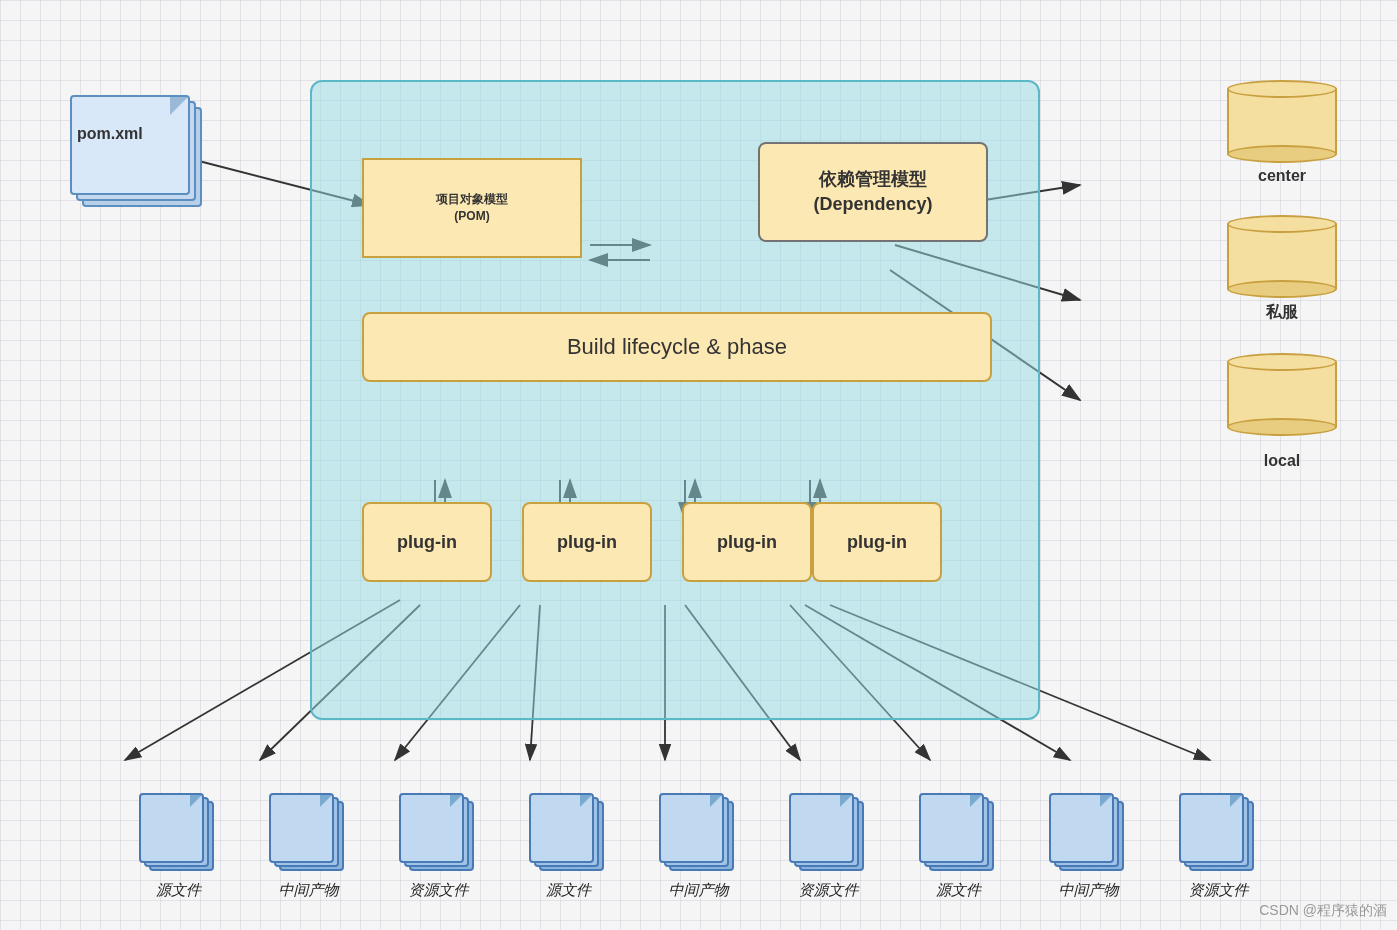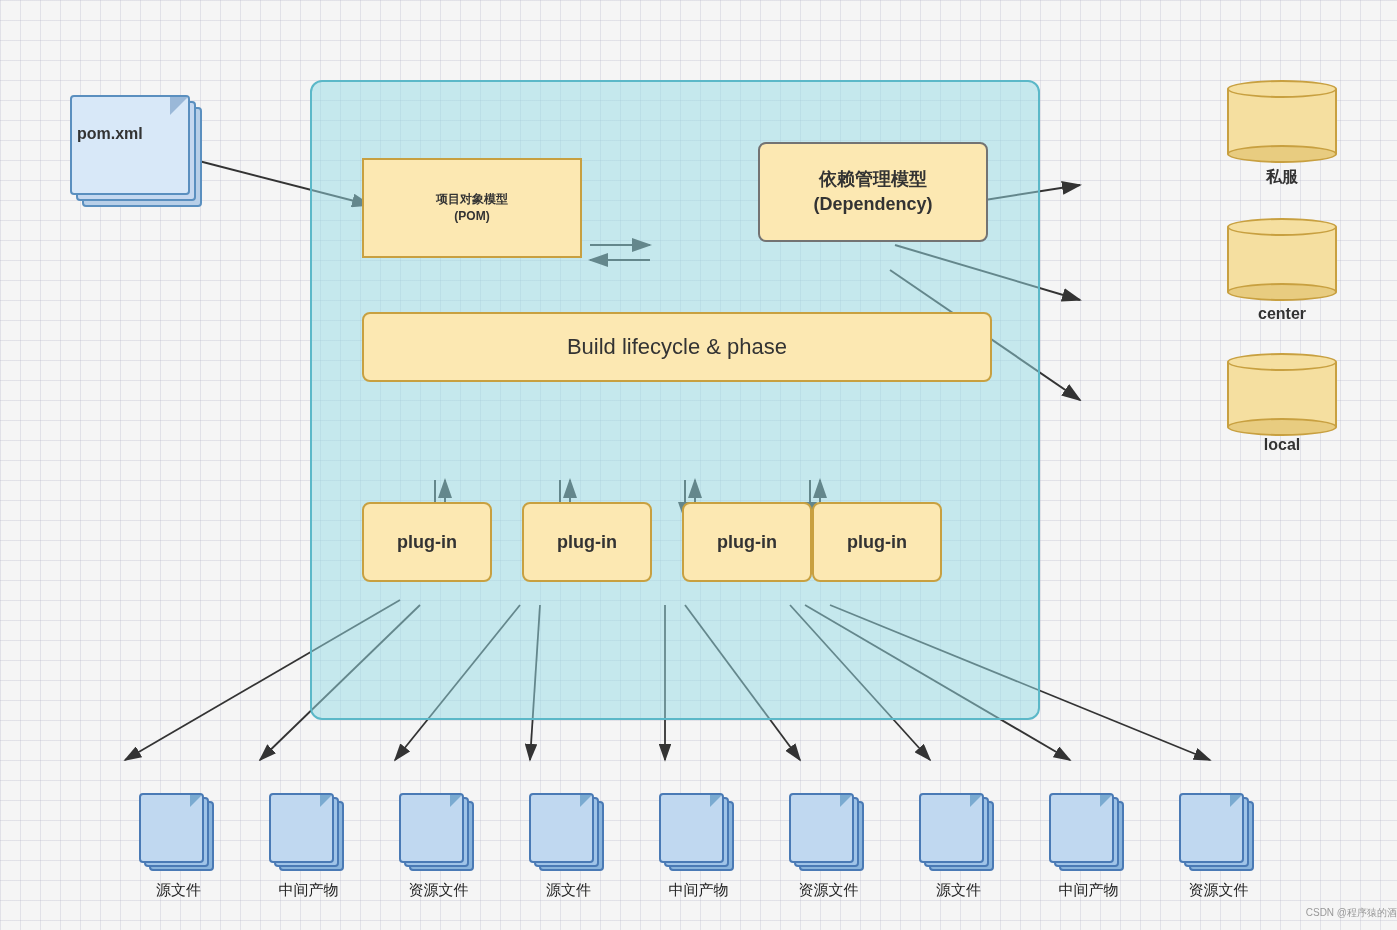--- a/index.html
+++ b/index.html
@@ -166,20 +166,21 @@
     
     .bottom-files {
       position: absolute;
       bottom: 0px;
       left: 0;
       right: 0;
       display: flex;
       justify-content: center;
       gap: 50px;
       align-items: flex-end;
+      font-style: italic;
     }
 
     .file-item {
       display: flex;
       flex-direction: column;
       align-items: center;
     }
 
     .file-stack {
       position: relative;
@@ -237,22 +238,22 @@
       width: 100%;
       height: 100%;
       pointer-events: none;
       overflow: visible;
     }
 
     
     .watermark {
       position: absolute;
       bottom: 10px;
-      right: 0;
-      font-size: 10px;
+      right: 10px;
+      font-size: 14px;
       color: #999;
     }
 
     
     .repo-area {
       position: absolute;
       right: 30px;
       top: 50px;
     }
 
@@ -346,41 +347,41 @@
     <div class="plugin-box plugin-4" style="left:500px;">
       <span>plug-in</span>
     </div>
   </div>
 
   <div class="repo-area">
 
     <div style="margin-bottom:30px;">
       <div style="width:110px;position:relative;">
         <div style="width:110px;height:18px;background:#f5dfa0;border:2px solid #c8a040;border-radius:50%;position:relative;z-index:2;"></div>
+        <div style="width:110px;height:65px;background:#f5dfa0;border:2px solid #c8a040;border-left:2px solid #c8a040;border-right:2px solid #c8a040;border-top:none;margin-top:-9px;position:relative;z-index:1;"></div>
+        <div style="width:110px;height:18px;background:#e8cc80;border:2px solid #c8a040;border-radius:50%;margin-top:-9px;position:relative;z-index:2;"></div>
+        <div style="text-align:center;font-size:16px;font-weight:bold;color:#333;margin-top:4px;">center</div>
+      </div>
+    </div>
+
+    <div style="margin-bottom:30px;">
+      <div style="width:110px;position:relative;">
+        <div style="width:110px;height:18px;background:#f5dfa0;border:2px solid #c8a040;border-radius:50%;position:relative;z-index:2;"></div>
         <div style="width:110px;height:65px;background:#f5dfa0;border:2px solid #c8a040;border-top:none;margin-top:-9px;position:relative;z-index:1;"></div>
         <div style="width:110px;height:18px;background:#e8cc80;border:2px solid #c8a040;border-radius:50%;margin-top:-9px;position:relative;z-index:2;"></div>
         <div style="text-align:center;font-size:16px;font-weight:bold;color:#333;margin-top:4px;">私服</div>
-      </div>
-    </div>
-
-    <div style="margin-bottom:30px;">
-      <div style="width:110px;position:relative;">
-        <div style="width:110px;height:18px;background:#f5dfa0;border:2px solid #c8a040;border-radius:50%;position:relative;z-index:2;"></div>
-        <div style="width:110px;height:65px;background:#f5dfa0;border:2px solid #c8a040;border-left:2px solid #c8a040;border-right:2px solid #c8a040;border-top:none;margin-top:-9px;position:relative;z-index:1;"></div>
-        <div style="width:110px;height:18px;background:#e8cc80;border:2px solid #c8a040;border-radius:50%;margin-top:-9px;position:relative;z-index:2;"></div>
-        <div style="text-align:center;font-size:16px;font-weight:bold;color:#333;margin-top:4px;">center</div>
       </div>
     </div>
 
     <div>
       <div style="width:110px;position:relative;">
         <div style="width:110px;height:18px;background:#f5dfa0;border:2px solid #c8a040;border-radius:50%;position:relative;z-index:2;"></div>
         <div style="width:110px;height:65px;background:#f5dfa0;border:2px solid #c8a040;border-top:none;margin-top:-9px;position:relative;z-index:1;"></div>
         <div style="width:110px;height:18px;background:#e8cc80;border:2px solid #c8a040;border-radius:50%;margin-top:-9px;position:relative;z-index:2;"></div>
-        <div style="text-align:center;font-size:16px;font-weight:bold;color:#333;margin-top:0;">local</div>
+        <div style="text-align:center;font-size:16px;font-weight:bold;color:#333;margin-top:16px;">local</div>
       </div>
     </div>
   </div>
 
   <div class="bottom-files">
 
     <div class="file-item">
       <div class="file-stack">
         <div class="file-page file-page-back"></div>
         <div class="file-page file-page-mid"></div>

